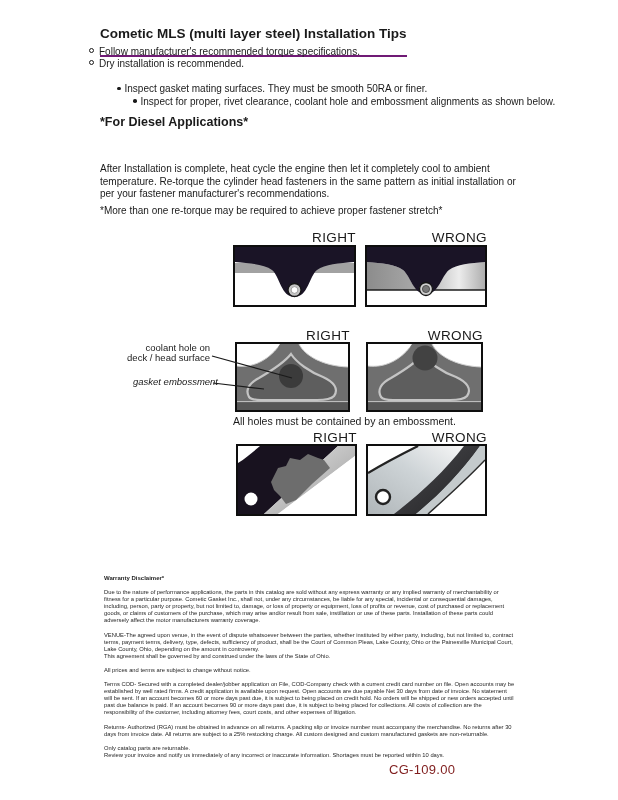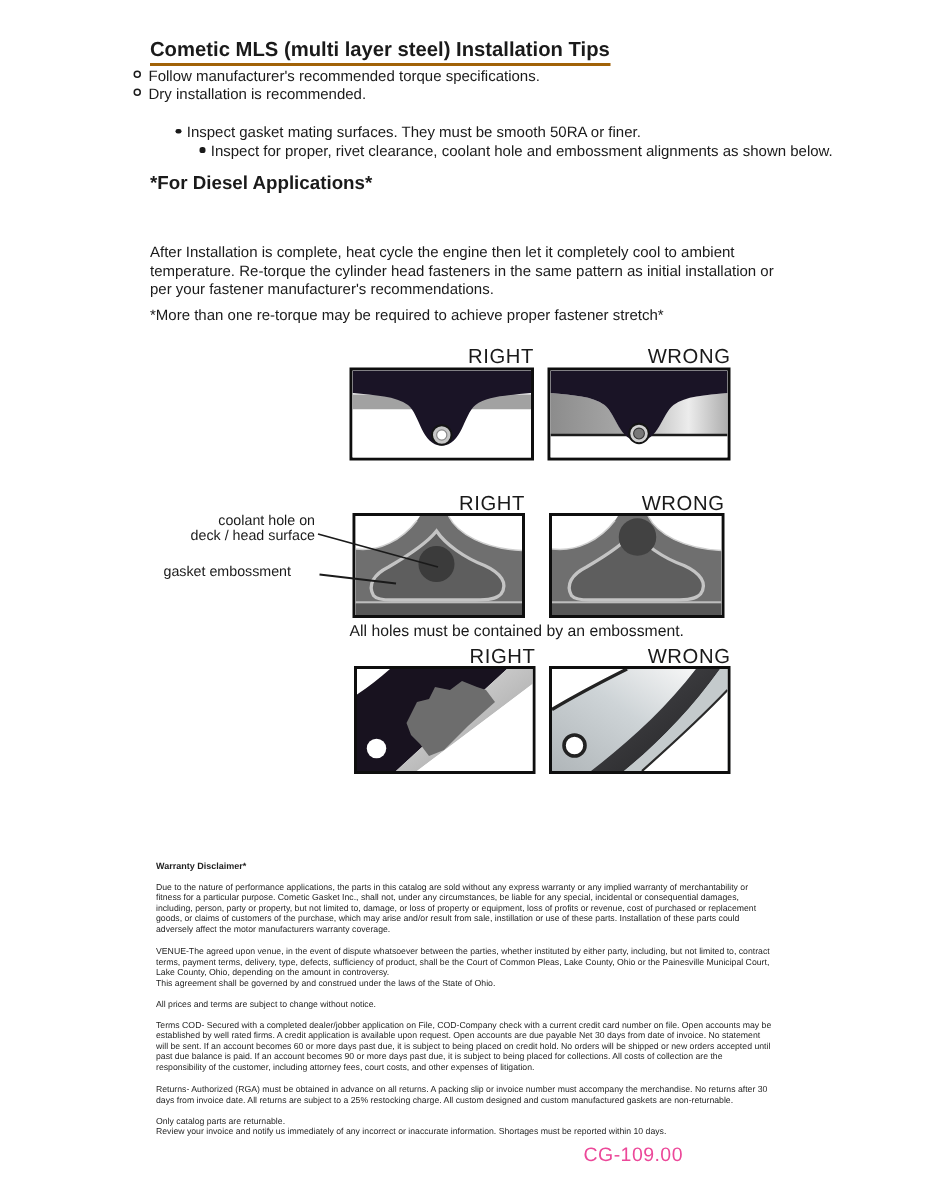--- a/index.html
+++ b/index.html
@@ -1,36 +1,36 @@
 <!DOCTYPE html>
 <html><head>
 <meta charset="utf-8">
 <style>
   html,body{margin:0;padding:0;background:#ffffff;}
   .page{position:relative;width:618px;height:800px;background:#ffffff;
         font-family:"Liberation Sans",sans-serif;color:#1a1a1a;overflow:hidden;}
   .abs{position:absolute;}
   .title{font-size:13.5px;font-weight:bold;white-space:nowrap;
-         border-bottom:2px solid #a16207;padding-bottom:2px;}
+         border-bottom:2px solid #701a75;padding-bottom:14px;}
   .bline{position:absolute;font-size:10px;white-space:nowrap;}
   .marker-o{display:inline-block;width:3px;height:3px;border:1px solid #1a1a1a;
             border-radius:50%;vertical-align:2px;margin-right:5px;}
   .marker-f{display:inline-block;width:3.5px;height:3.5px;background:#1a1a1a;
             border-radius:50%;vertical-align:2px;margin-right:4px;}
   .h2{font-size:12.5px;font-weight:bold;}
   .para{font-size:10px;line-height:12.5px;width:424px;}
   .dia-label{font-size:13.5px;text-align:right;letter-spacing:.4px;}
   .dia-box{position:absolute;border:2px solid #0e0e0e;background:#fff;line-height:0;}
   .caption{font-size:10.5px;white-space:nowrap;}
   .callout{position:absolute;font-size:9.5px;line-height:9.5px;text-align:right;width:94px;}
   .legal{position:absolute;font-size:5.8px;line-height:7.1px;width:412px;color:#1f1f1f;}
   .legal .lh{font-size:6px;font-weight:bold;margin:0 0 7px 0;}
   .legal p{margin:0 0 7px 0;}
   .legal p.tight{margin-bottom:0;}
-  .pagenum{font-size:13px;color:#ec4899;letter-spacing:.3px;}
+  .pagenum{font-size:13px;color:#7f1d1d;letter-spacing:.3px;}
   svg{display:block;}
 </style>
 </head>
 <body>
 
 <div class="page">
 
   <div class="abs" style="left:100px;top:24px;">
     <span class="title">Cometic MLS (multi layer steel) Installation Tips</span>
   </div>
@@ -78,21 +78,21 @@
   </div>
 
 
   <div class="abs dia-label" style="left:235px;top:328px;width:115px;">RIGHT</div>
   <div class="abs dia-label" style="left:366px;top:328px;width:117px;">WRONG</div>
 
   <div class="callout" style="left:116px;top:343px;">
     <span style="display:block;">coolant hole on</span>
     <span style="display:block;">deck / head surface</span>
   </div>
-  <div class="callout" style="left:100px;top:377px;">gasket embossment</div>
+  <div class="callout" style="left:124px;top:377px;font-style:italic;">gasket embossment</div>
 
   <div class="dia-box" style="left:235px;top:342px;">
     <svg width="111" height="66" viewBox="0 0 111 66">
       <rect x="0" y="0" width="111" height="66" fill="#ffffff"></rect>
       <path d="M0,66 V22 C16,24 31,16 41,3 L43,0 H62 C68,12 86,22 111,23 V66 Z" fill="#6f6f6f"></path>
       <path d="M0,22 C16,24 31,16 41,3" stroke="#cfcfcf" stroke-width="1" fill="none"></path>
       <path d="M62,0 C68,12 86,22 111,23" stroke="#cfcfcf" stroke-width="1" fill="none"></path>
       <path d="M12,53 C8,46 12,39 22,34 C34,27 47,19 54,10 C60,19 73,28 86,33 C97,38 102,45 97,52 C94,55.5 88,56 80,56 H24 C18,56 14,55.5 12,53 Z" fill="#5e5e5e" stroke="#c4c4c4" stroke-width="2.2"></path>
       <circle cx="54" cy="32" r="12" fill="#3b3b3b"></circle>
       <path d="M0,57.5 H111" stroke="#bdbdbd" stroke-width="1.2"></path>

